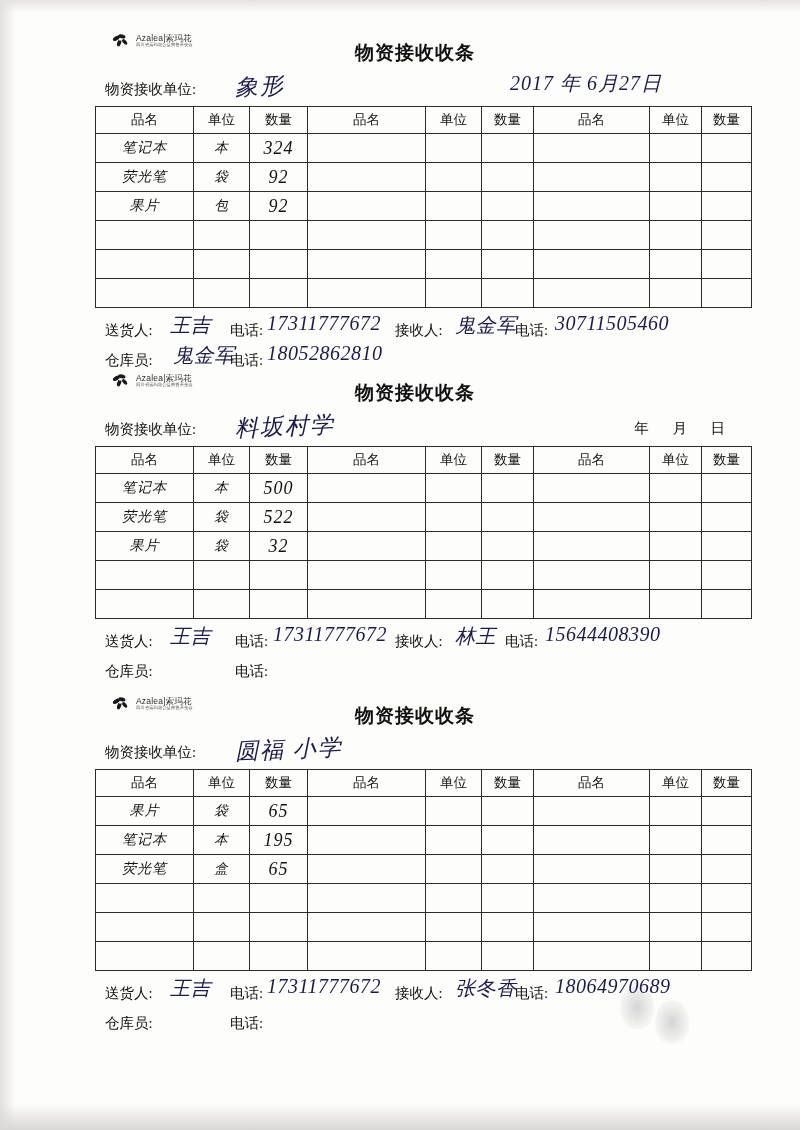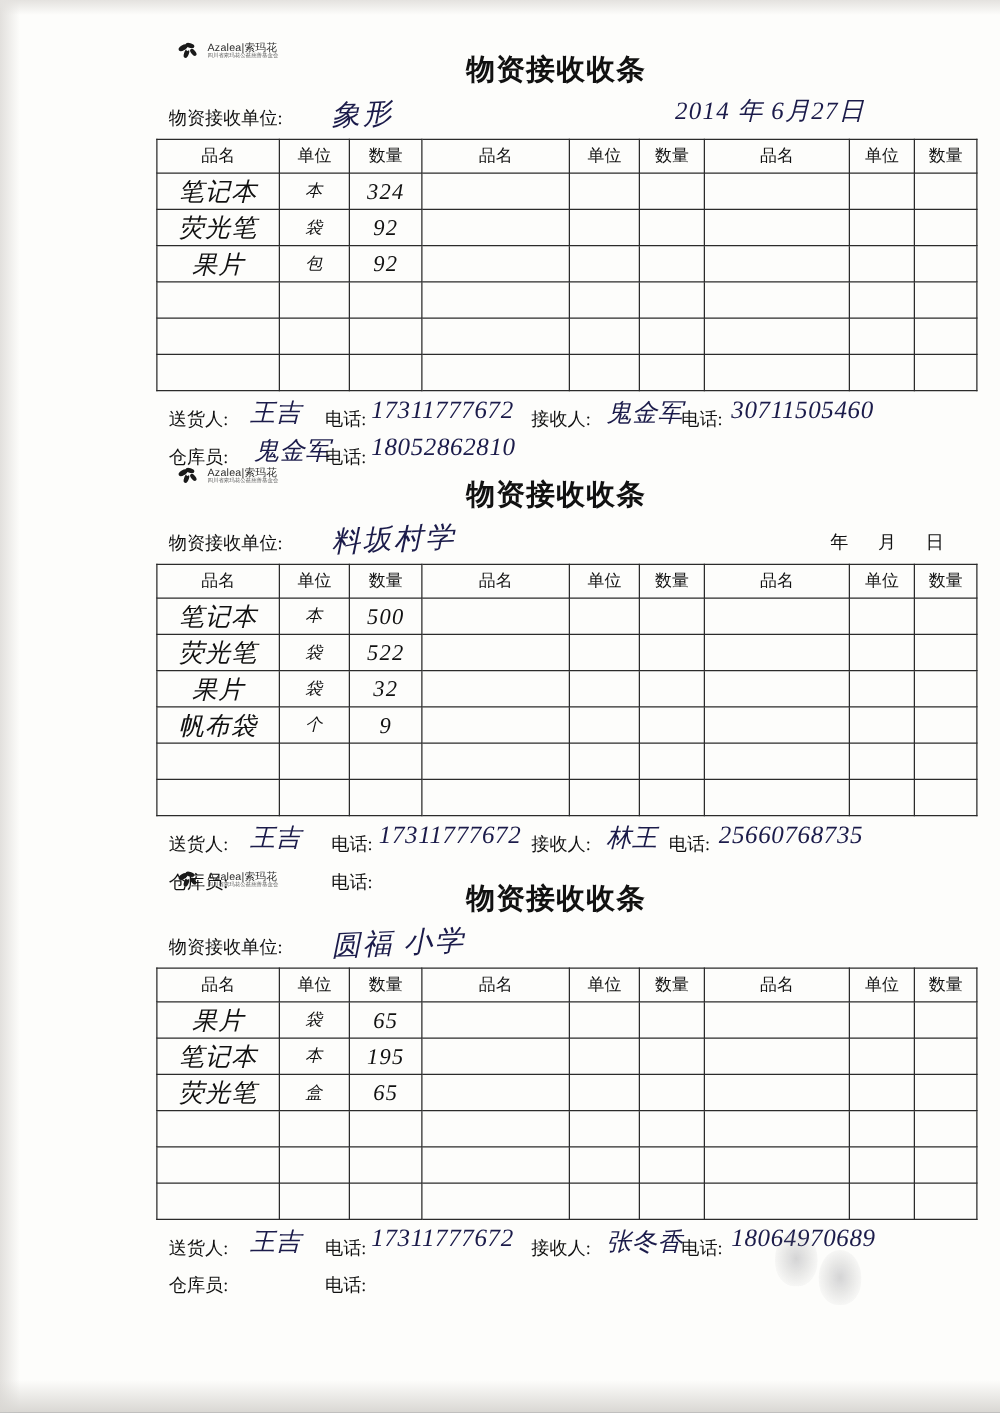--- a/index.html
+++ b/index.html
@@ -35,21 +35,20 @@
     position: absolute;
     left: 0; right: 0; bottom: 0;
     height: 26px;
     background: linear-gradient(to top, #d9d7d3, rgba(255,255,255,0));
   }
 
   .receipt {
     position: absolute;
     left: 95px;
     width: 640px;
-    margin-left: 30px;
   }
 
   .logo {
     position: absolute;
     left: 15px;
     top: -16px;
     width: 110px;
     height: 34px;
     display: flex;
     align-items: center;
@@ -76,21 +75,21 @@
     color: #5a5a5a;
     white-space: nowrap;
     transform: scale(0.95);
     transform-origin: left center;
   }
 
   .title {
     text-align: center;
     font-family: "Liberation Serif", serif;
     font-weight: bold;
-    font-size: 23px;
+    font-size: 19px;
     letter-spacing: 1px;
     color: #111;
     margin: 0 0 10px 0;
   }
 
   .meta-row {
     position: relative;
     height: 30px;
     font-family: "Liberation Serif", serif;
     font-size: 14.5px;
@@ -150,21 +149,21 @@
     font-weight: normal;
     height: 26px;
   }
   td.hand {
     font-family: "Liberation Serif", serif;
     font-size: 19px;
     font-style: italic;
     color: #1b1b4a;
     letter-spacing: 1px;
   }
-  td.hand.name { font-size: 20px; }
+  td.hand.name { font-size: 14px; }
   td.hand.num { font-size: 18px; }
 
   .footer {
     margin-top: 8px;
     font-family: "Liberation Serif", serif;
     font-size: 14.5px;
     color: #111;
   }
   .foot-line {
     position: relative;
@@ -214,21 +213,21 @@
         <span class="logo-main">Azalea|索玛花</span>
         <span class="logo-sub">四川省索玛花公益慈善基金会</span>
       </span>
     </div>
 
     <div class="title">物资接收收条</div>
 
     <div class="meta-row">
       <span class="meta-label">物资接收单位:</span>
       <span class="unit-hand">象形</span>
-      <span class="date-hand" style="left:415px;">2014 年 6月27日</span>
+      <span class="date-hand" style="left:415px;">2017 年 6月27日</span>
     </div>
 
     <table class="grid">
       <colgroup>
         <col style="width:98px">
           <col style="width:56px">
           <col style="width:58px">
         <col style="width:118px">
           <col style="width:56px">
           <col style="width:52px">
@@ -421,31 +420,20 @@
           <td class="hand">袋</td>
           <td class="hand num">32</td>
           <td></td>
             <td></td>
             <td></td>
           <td></td>
             <td></td>
             <td></td>
         </tr>
         <tr>
-          <td class="hand name">帆布袋</td>
-          <td class="hand">个</td>
-          <td class="hand num">9</td>
-          <td></td>
-            <td></td>
-            <td></td>
-          <td></td>
-            <td></td>
-            <td></td>
-        </tr>
-        <tr>
           <td></td>
             <td></td>
             <td></td>
           <td></td>
             <td></td>
             <td></td>
           <td></td>
             <td></td>
             <td></td>
         </tr>
@@ -465,21 +453,21 @@
 
     <div class="footer">
       <div class="foot-line">
         <span class="f-label" style="left:10px;">送货人:</span>
         <span class="f-hand" style="left:75px;">王吉</span>
         <span class="f-label" style="left:140px;">电话:</span>
         <span class="f-hand" style="left:178px;">17311777672</span>
         <span class="f-label" style="left:300px;">接收人:</span>
         <span class="f-hand" style="left:360px;">林王</span>
         <span class="f-label" style="left:410px;">电话:</span>
-        <span class="f-hand" style="left:450px;">25660768735</span>
+        <span class="f-hand" style="left:450px;">15644408390</span>
       </div>
       <div class="foot-line">
         <span class="f-label" style="left:10px;">仓库员:</span>
         <span class="f-hand" style="left:78px;"></span>
         <span class="f-label" style="left:140px;">电话:</span>
         <span class="f-hand" style="left:178px;"></span>
       </div>
     </div>
   </div>
 

